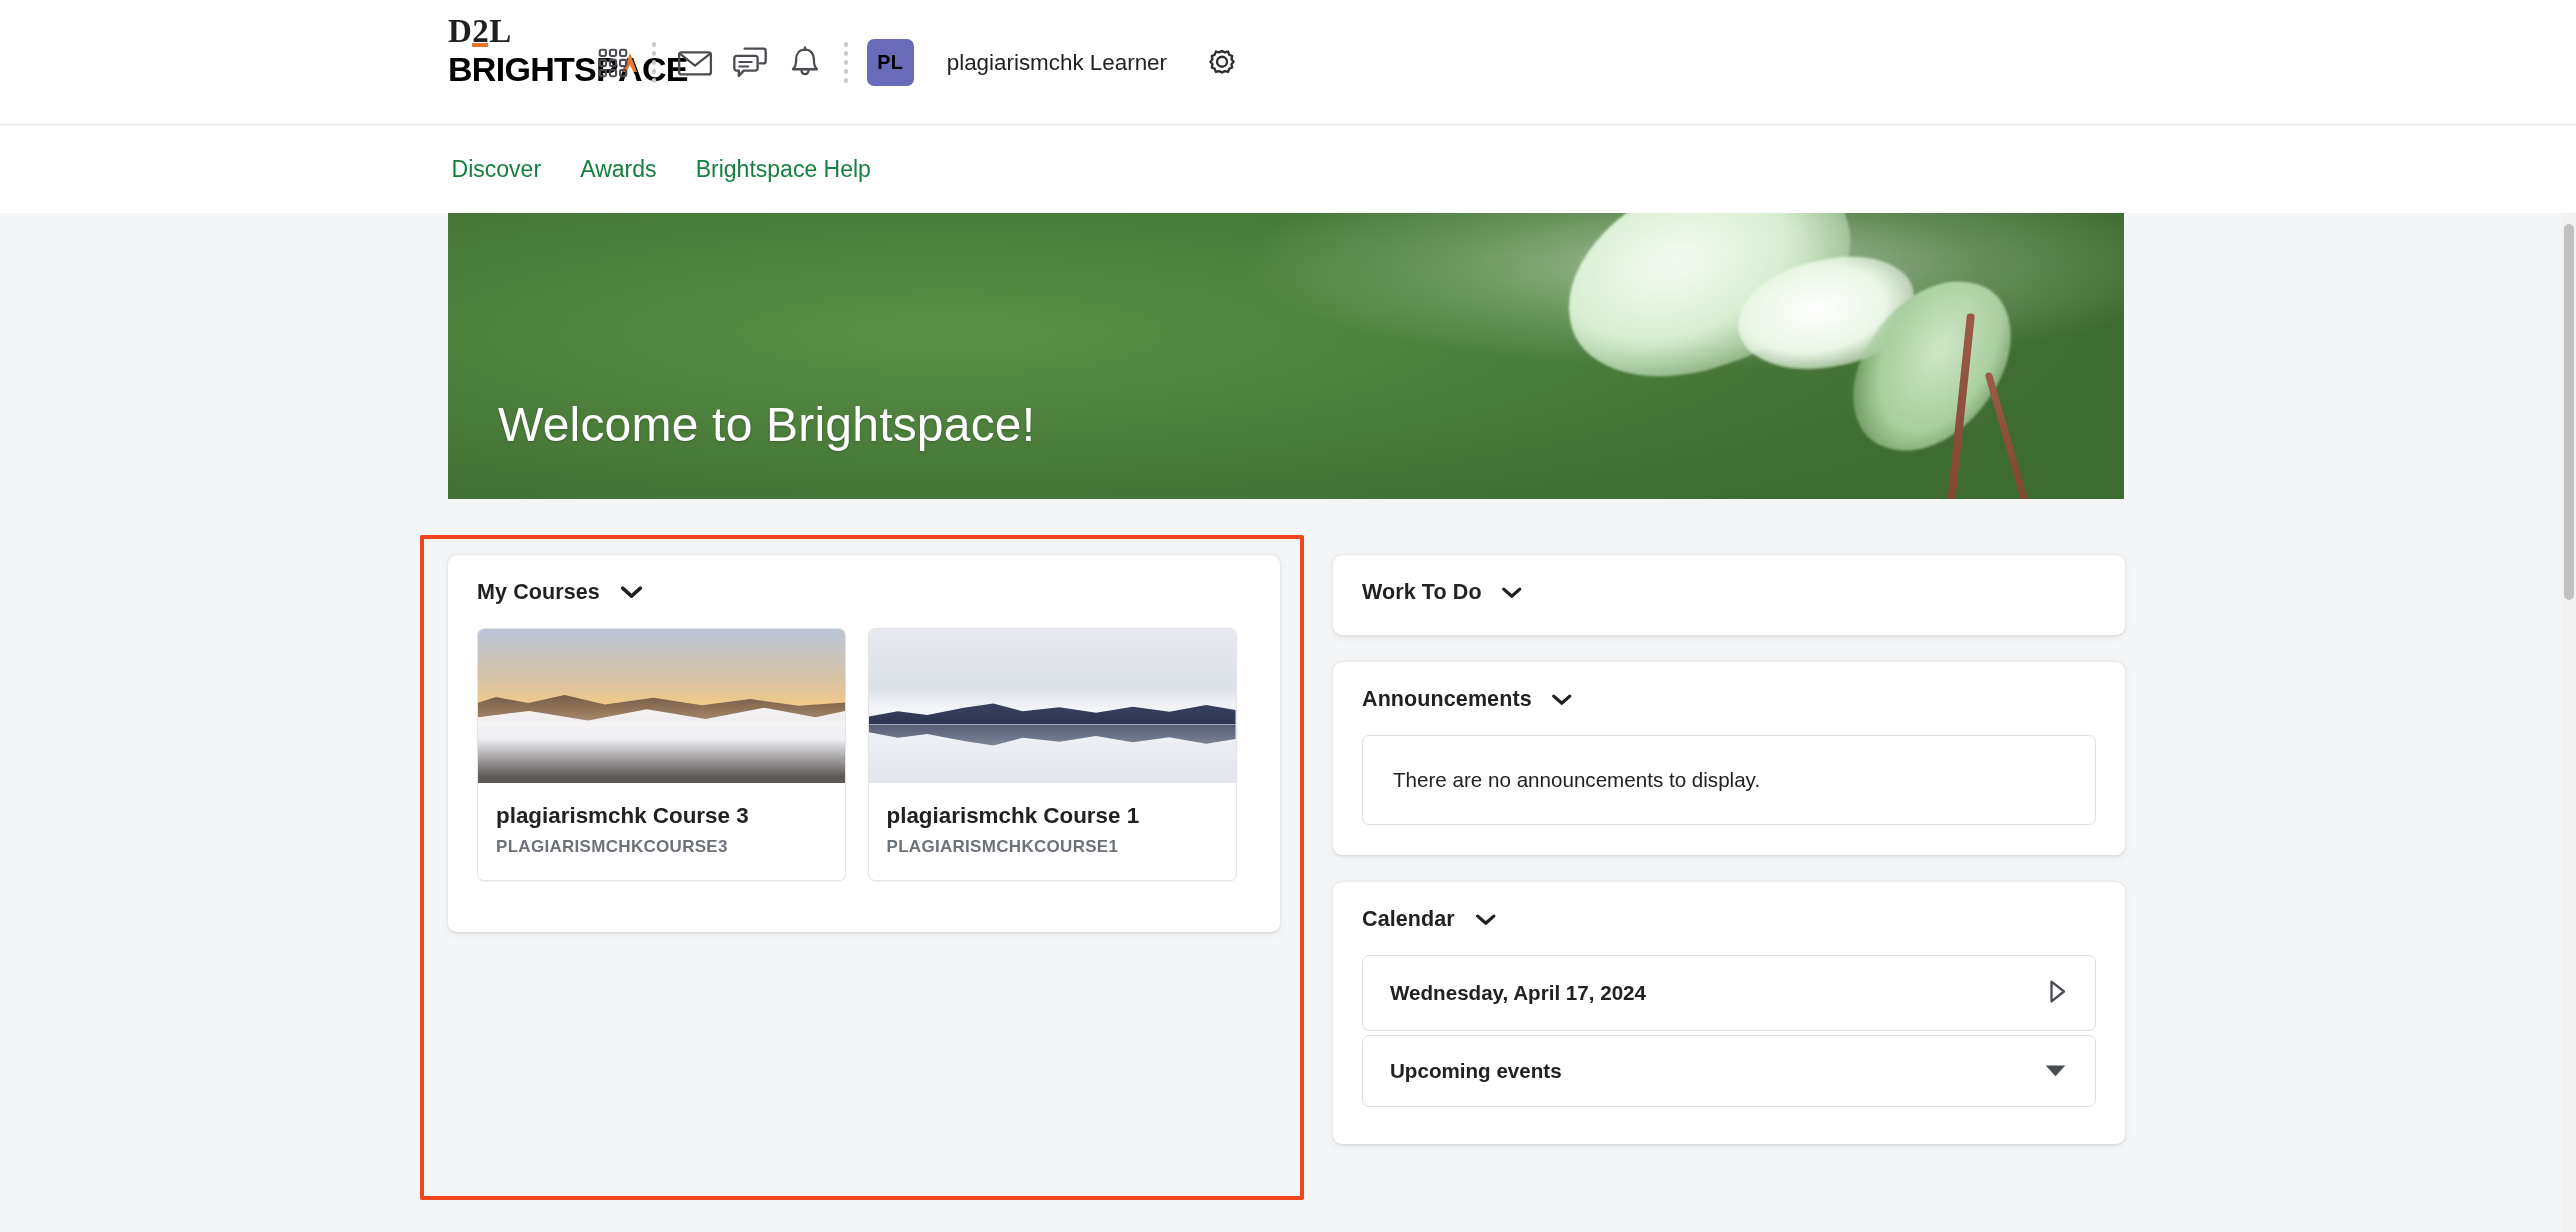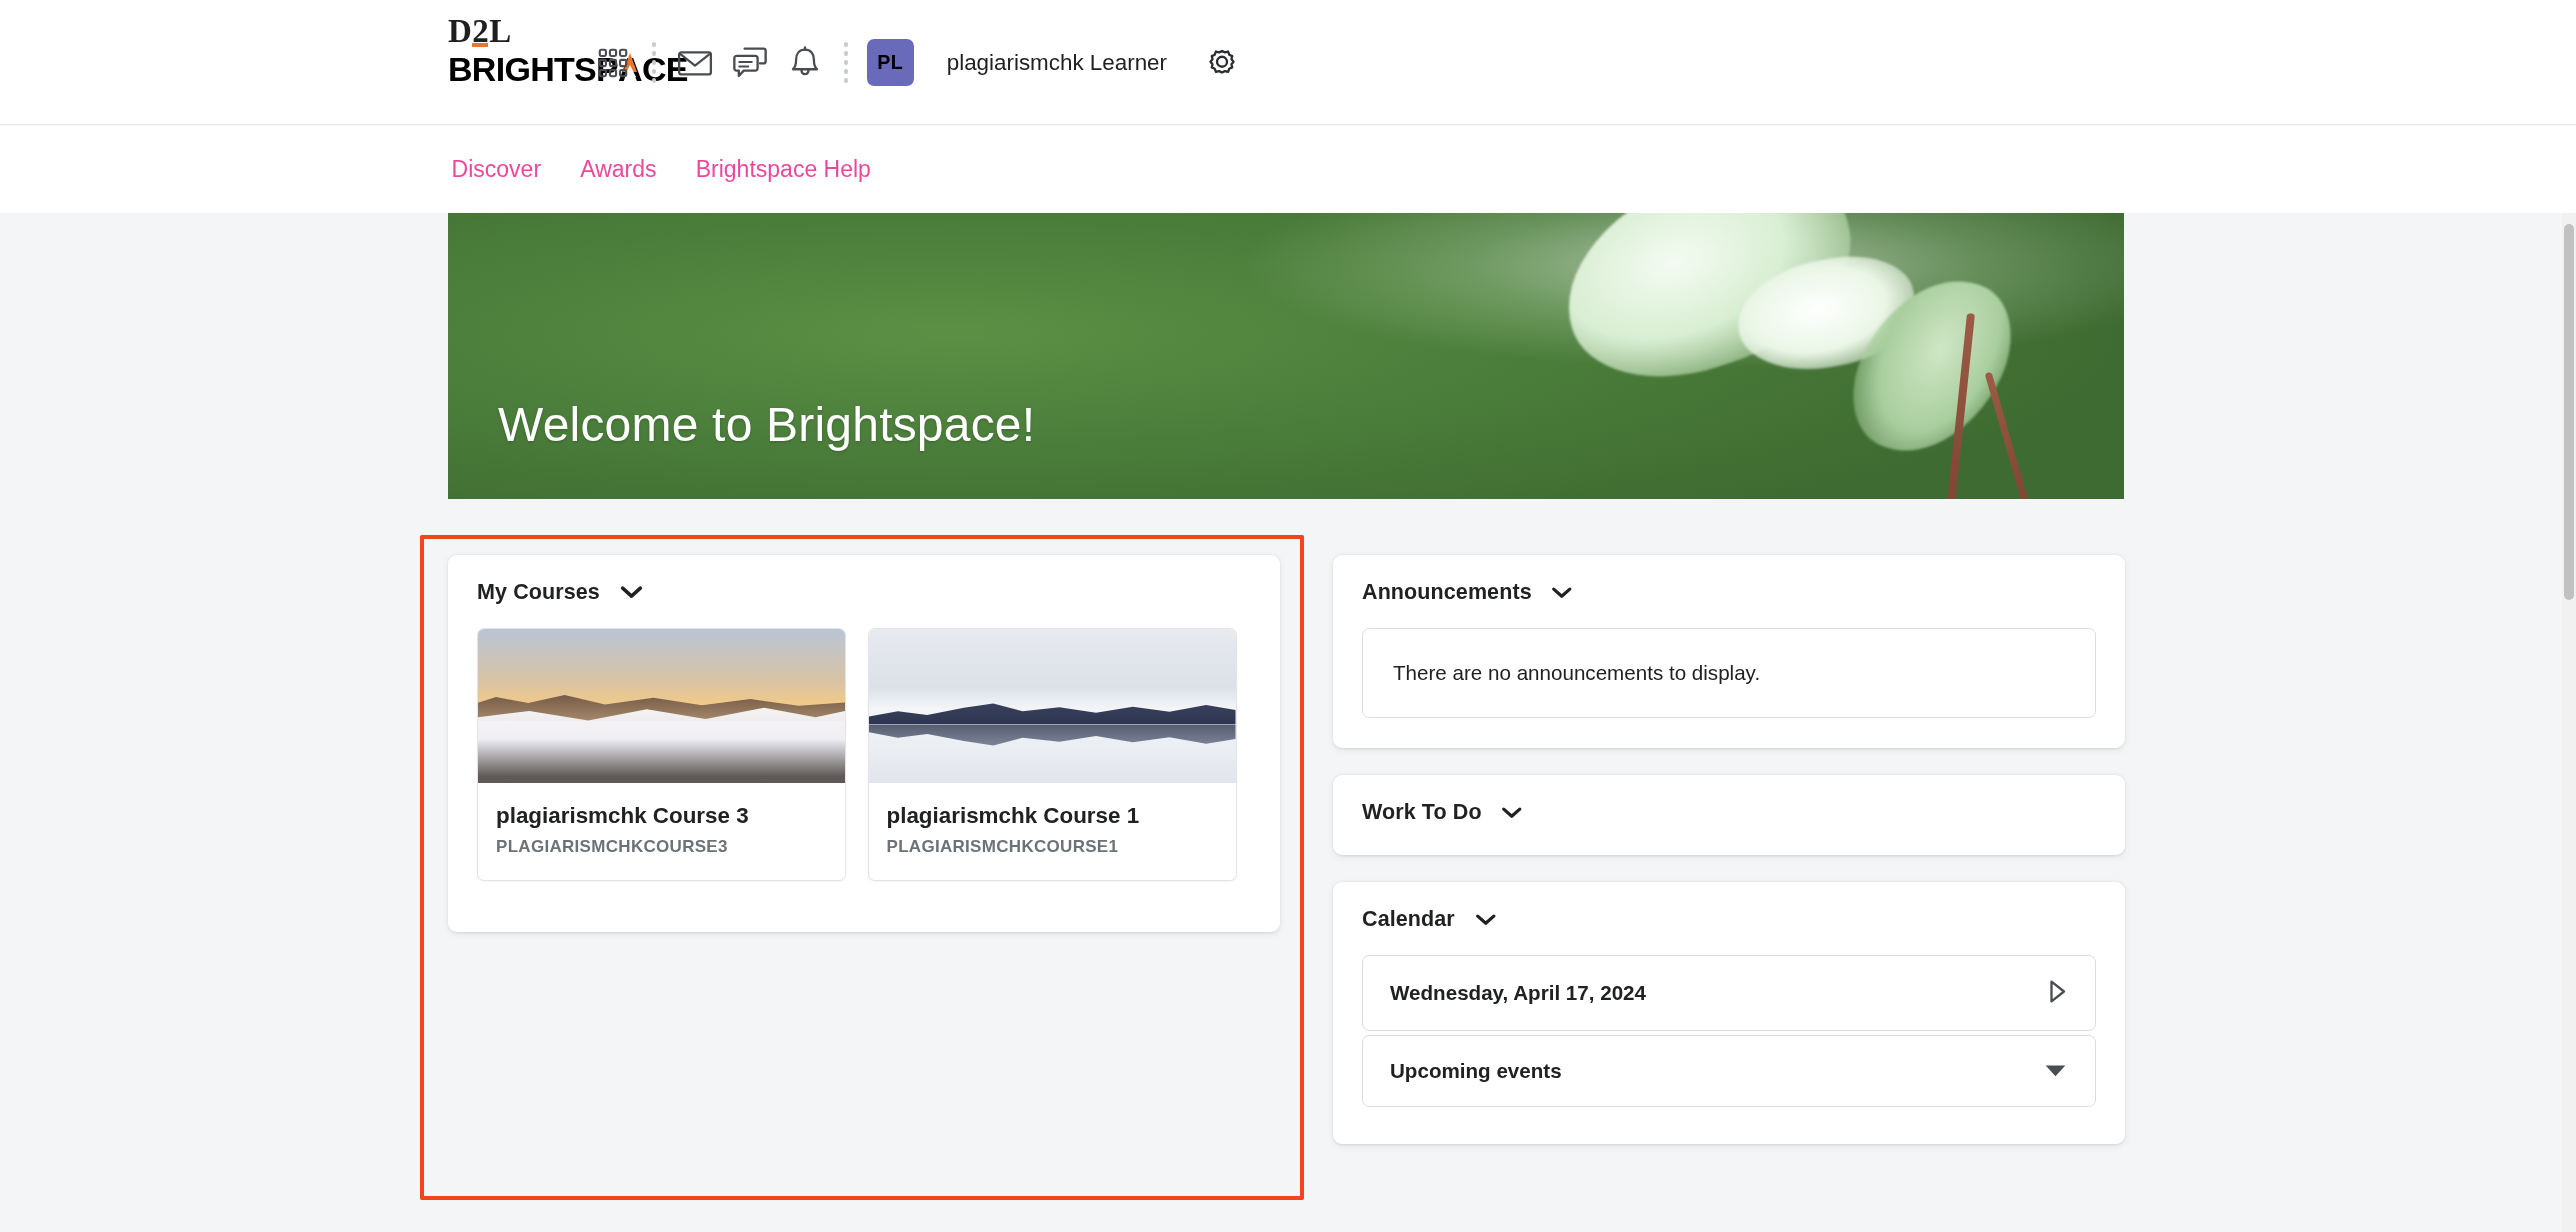--- a/index.html
+++ b/index.html
@@ -87,21 +87,21 @@
 
   
   .navbar {
     position: absolute; top: 126px; left: 0;
     width: 2576px; height: 87px;
     background: #FFFFFF;
     display: flex; align-items: center;
     padding-left: 448px; gap: 32px;
   }
   .navlink {
-    font-size: 23px; color: #ec4899; cursor: pointer;
+    font-size: 23px; color: #15803d; cursor: pointer;
     white-space: nowrap; padding: 5.4px 3.6px;
   }
 
   
   .banner {
     position: absolute; left: 448px; top: 213px;
     width: 1676px; height: 286px;
     background:
       radial-gradient(ellipse 55% 70% at 76% 18%, rgba(255,255,255,0.55) 0%, rgba(214,236,208,0.25) 28%, rgba(255,255,255,0) 52%),
       radial-gradient(ellipse 70% 80% at 30% 42%, #5B9045 0%, #4C7F3B 45%, #3E6B31 100%),
@@ -391,41 +391,41 @@
         <div class="card-spacer"></div>
 
       </div>
     </div>
 
   </div>
 
   <div class="col-right">
 
     <div class="widget">
+      <div class="widget-head" style="margin-bottom:0;">
+        <div class="widget-title">Work To Do</div>
+        <div class="chev">
+          <svg width="21.5" height="13.4" viewBox="0 0 24 15">
+            <path d="M3 3.5 L12 11.5 L21 3.5" fill="none" stroke="#202122" stroke-width="3.6" stroke-linecap="round" stroke-linejoin="round"></path>
+          </svg>
+        </div>
+      </div>
+    </div>
+
+    <div class="widget">
       <div class="widget-head">
         <div class="widget-title">Announcements</div>
         <div class="chev">
           <svg width="21.5" height="13.4" viewBox="0 0 24 15">
             <path d="M3 3.5 L12 11.5 L21 3.5" fill="none" stroke="#202122" stroke-width="3.6" stroke-linecap="round" stroke-linejoin="round"></path>
           </svg>
         </div>
       </div>
       <div class="inner-box">
         <div class="inner-text">There are no announcements to display.</div>
-      </div>
-    </div>
-
-    <div class="widget">
-      <div class="widget-head" style="margin-bottom:0;">
-        <div class="widget-title">Work To Do</div>
-        <div class="chev">
-          <svg width="21.5" height="13.4" viewBox="0 0 24 15">
-            <path d="M3 3.5 L12 11.5 L21 3.5" fill="none" stroke="#202122" stroke-width="3.6" stroke-linecap="round" stroke-linejoin="round"></path>
-          </svg>
-        </div>
       </div>
     </div>
 
     <div class="widget">
       <div class="widget-head">
         <div class="widget-title">Calendar</div>
         <div class="chev">
           <svg width="21.5" height="13.4" viewBox="0 0 24 15">
             <path d="M3 3.5 L12 11.5 L21 3.5" fill="none" stroke="#202122" stroke-width="3.6" stroke-linecap="round" stroke-linejoin="round"></path>
           </svg>

